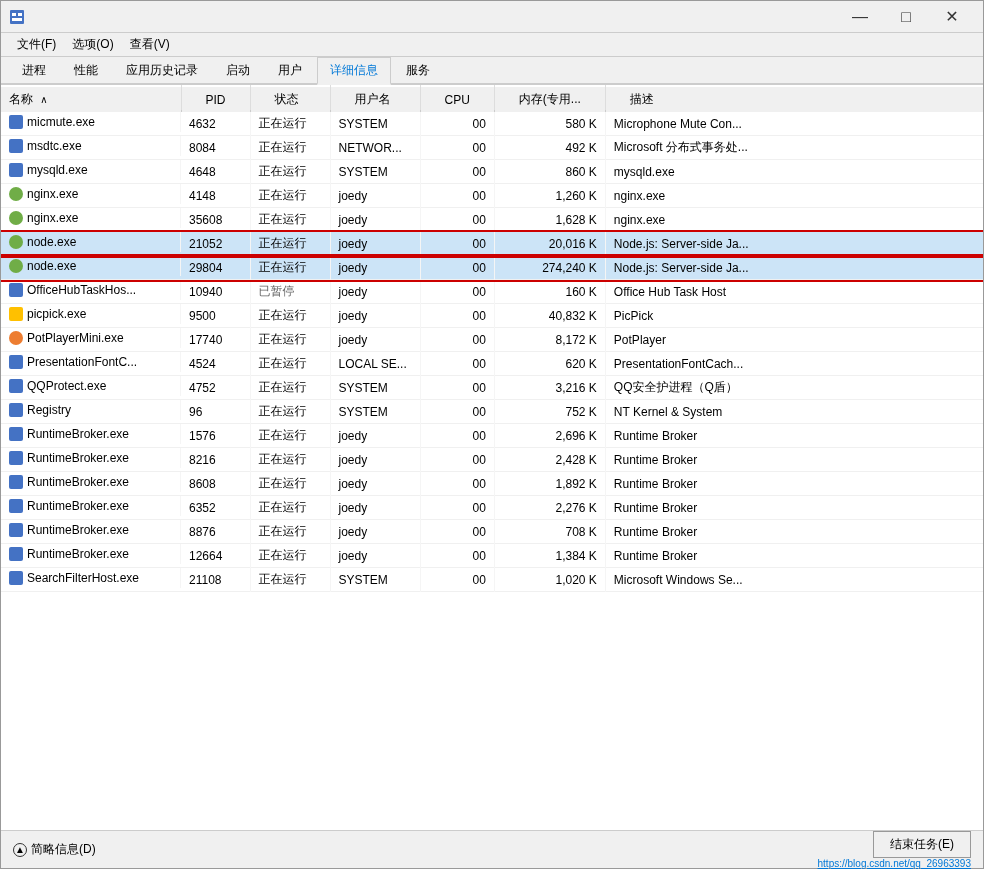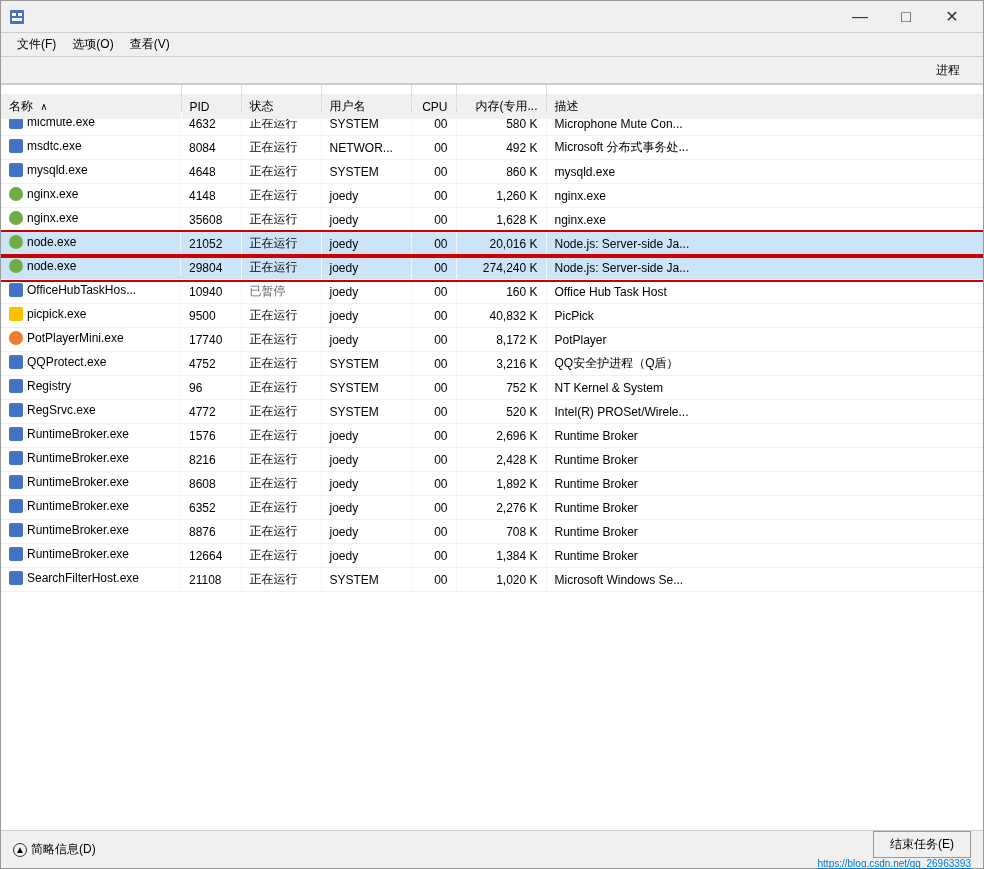--- a/index.html
+++ b/index.html
@@ -74,21 +74,20 @@
       color: #000;
     }
     .tabs-bar {
       height: 28px;
       display: flex;
       align-items: flex-end;
       padding: 0 8px;
       background: #f0f0f0;
       border-bottom: 2px solid #ccc;
       flex-shrink: 0;
-      flex-direction: column;
     }
     .tab {
       padding: 4px 12px;
       cursor: pointer;
       font-size: 12px;
       color: #000;
       border: 1px solid transparent;
       border-bottom: none;
       margin-right: 2px;
     }
@@ -124,25 +123,25 @@
     }
     table {
       width: 100%;
       border-collapse: collapse;
       font-size: 12px;
     }
     thead th {
       background: #f0f0f0;
       border-bottom: 2px solid #ccc;
       border-right: 1px solid #ddd;
-      padding: 4px 8px;
+      padding: 4px 24px;
       text-align: left;
       font-weight: normal;
       position: sticky;
-      top: 9px;
+      top: 2px;
       z-index: 10;
       white-space: nowrap;
       cursor: pointer;
     }
     thead th:last-child { border-right: none; }
     thead th:first-child {
       padding-left: 8px;
     }
     .sort-arrow {
       display: inline-block;
@@ -385,52 +384,52 @@
               <td class="col-pid">17740</td>
               <td class="col-status">正在运行</td>
               <td class="col-user">joedy</td>
               <td class="col-cpu">00</td>
               <td class="col-mem">8,172 K</td>
               <td class="col-desc">PotPlayer</td>
             </tr>
             <tr>
               <td class="col-name" style="display: flex; align-items: center;">
                 <span style="display: inline-block; width: 14px; height: 14px; margin-right: 4px; background-color: rgb(68, 114, 196); border-radius: 2px; flex-shrink: 0; vertical-align: middle;"></span>
+                <span>PresentationFontC...</span>
+              </td>
+              <td class="col-pid">4524</td>
+              <td class="col-status">正在运行</td>
+              <td class="col-user">LOCAL SE...</td>
+              <td class="col-cpu">00</td>
+              <td class="col-mem">620 K</td>
+              <td class="col-desc">PresentationFontCach...</td>
+            </tr>
+            <tr>
+              <td class="col-name" style="display: flex; align-items: center;">
+                <span style="display: inline-block; width: 14px; height: 14px; margin-right: 4px; background-color: rgb(68, 114, 196); border-radius: 2px; flex-shrink: 0; vertical-align: middle;"></span>
                 <span>QQProtect.exe</span>
               </td>
               <td class="col-pid">4752</td>
               <td class="col-status">正在运行</td>
               <td class="col-user">SYSTEM</td>
               <td class="col-cpu">00</td>
               <td class="col-mem">3,216 K</td>
               <td class="col-desc">QQ安全护进程（Q盾）</td>
             </tr>
             <tr>
               <td class="col-name" style="display: flex; align-items: flex-end;">
                 <span style="display: inline-block; width: 14px; height: 14px; margin-right: 4px; background-color: rgb(68, 114, 196); border-radius: 2px; flex-shrink: 0; vertical-align: middle;"></span>
                 <span>Registry</span>
               </td>
               <td class="col-pid">96</td>
               <td class="col-status">正在运行</td>
               <td class="col-user">SYSTEM</td>
               <td class="col-cpu">00</td>
               <td class="col-mem">752 K</td>
               <td class="col-desc">NT Kernel &amp; System</td>
-            </tr>
-            <tr>
-              <td class="col-name" style="display: flex; align-items: center;">
-                <span style="display: inline-block; width: 14px; height: 14px; margin-right: 4px; background-color: rgb(68, 114, 196); border-radius: 2px; flex-shrink: 0; vertical-align: middle;"></span>
-                <span>RegSrvc.exe</span>
-              </td>
-              <td class="col-pid">4772</td>
-              <td class="col-status">正在运行</td>
-              <td class="col-user">SYSTEM</td>
-              <td class="col-cpu">00</td>
-              <td class="col-mem">520 K</td>
-              <td class="col-desc">Intel(R) PROSet/Wirele...</td>
             </tr>
             <tr>
               <td class="col-name" style="display: flex; align-items: center;">
                 <span style="display: inline-block; width: 14px; height: 14px; margin-right: 4px; background-color: rgb(68, 114, 196); border-radius: 2px; flex-shrink: 0; vertical-align: middle;"></span>
                 <span>RuntimeBroker.exe</span>
               </td>
               <td class="col-pid">1576</td>
               <td class="col-status">正在运行</td>
               <td class="col-user">joedy</td>
               <td class="col-cpu">00</td>

